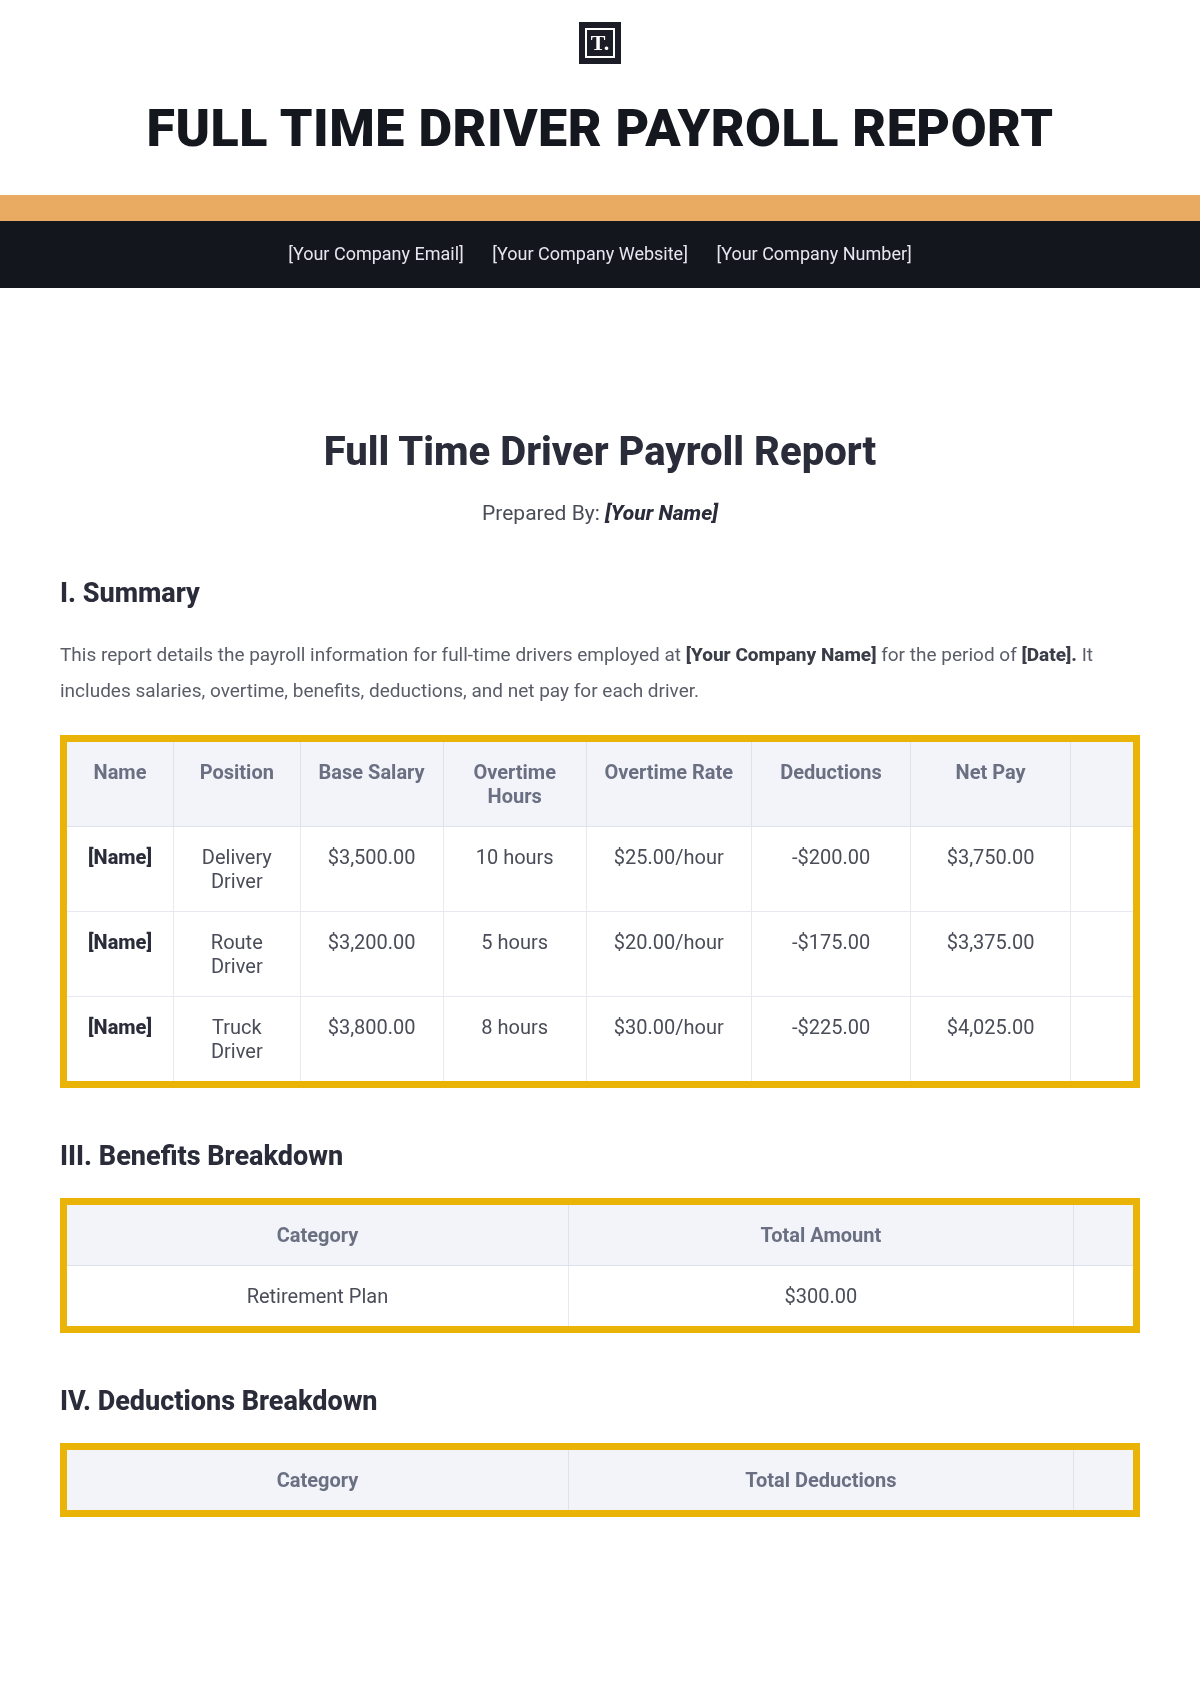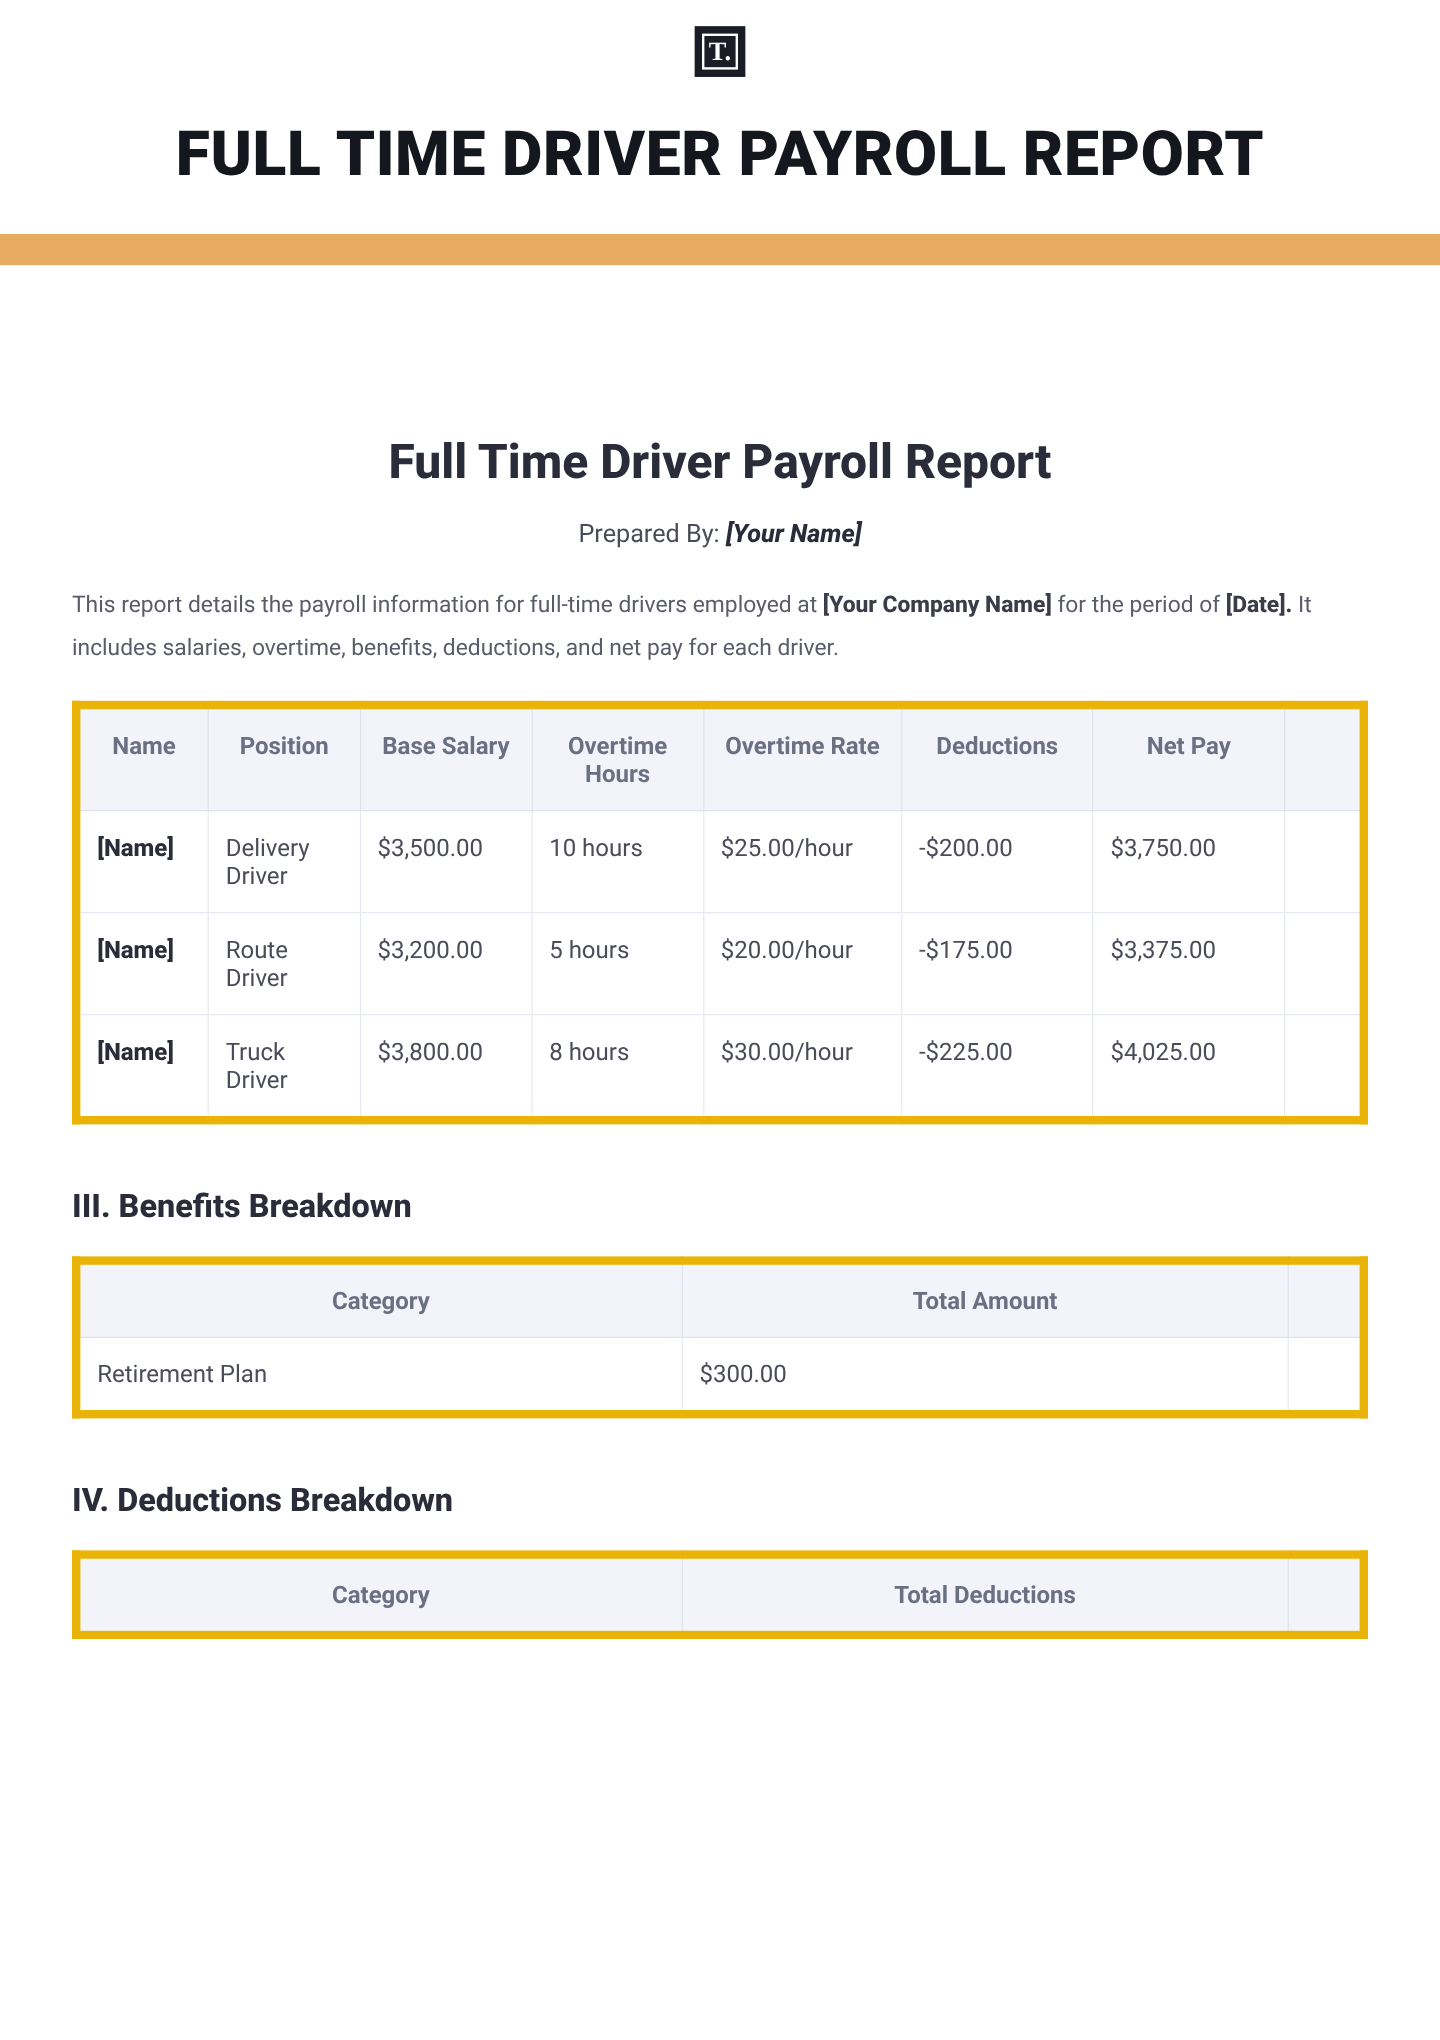--- a/index.html
+++ b/index.html
@@ -97,21 +97,21 @@
     border: 1px solid #dfe2ea;
     text-align: center;
     vertical-align: top;
   }
   table.data.benefits th { text-align: center; padding: 18px 14px; margin-top: 47px; }
   table.data td {
     padding: 18px 14px;
     border: 1px solid #e6e9f0;
     color: #4a4c58;
     vertical-align: top;
-    text-align: left;
+    text-align: center;
     word-wrap: break-word;
   }
   table.data td.name { font-weight: 800; color: #2a2c3a; }
   table.data .tail-blank { width: 60px; border-left: 1px solid #e6e9f0; }
   table.data .col-name { width: 100px; }
   table.data .col-pos  { width: 115px; }
   table.data .col-sal  { width: 130px; }
   table.data .col-oh   { width: 130px; }
   table.data .col-or   { width: 150px; }
   table.data .col-ded  { width: 145px; }
@@ -127,29 +127,35 @@
       <div class="logo-inner">
           <span class="logo-t">T.</span>
         </div>
     </div>
   </div>
 
   <h1 class="banner-title">FULL TIME DRIVER PAYROLL REPORT</h1>
 
   <div class="orange-bar"></div>
 
+  <div class="dark-bar">
+    <span>[Your Company Email]</span>
+    <span>[Your Company Website]</span>
+    <span>[Your Company Number]</span>
+  </div>
 
   <div class="content">
 
     <h2 class="doc-title">Full Time Driver Payroll Report</h2>
 
     <p class="prepared">
       <span>Prepared By: </span><b>[Your Name]</b>
     </p>
 
+    <h2 class="section">I. Summary</h2>
     <p class="summary-text">
       <span>This report details the payroll information for full-time drivers employed at </span><b>[Your Company Name]</b><span> for the period of </span><b>[Date].</b><span> It includes salaries, overtime, benefits, deductions, and net pay for each driver.</span>
     </p>
 
     <table class="data">
       <thead>
         <tr>
           <th class="col-name">Name</th>
           <th class="col-pos">Position</th>
           <th class="col-sal">Base Salary</th>

